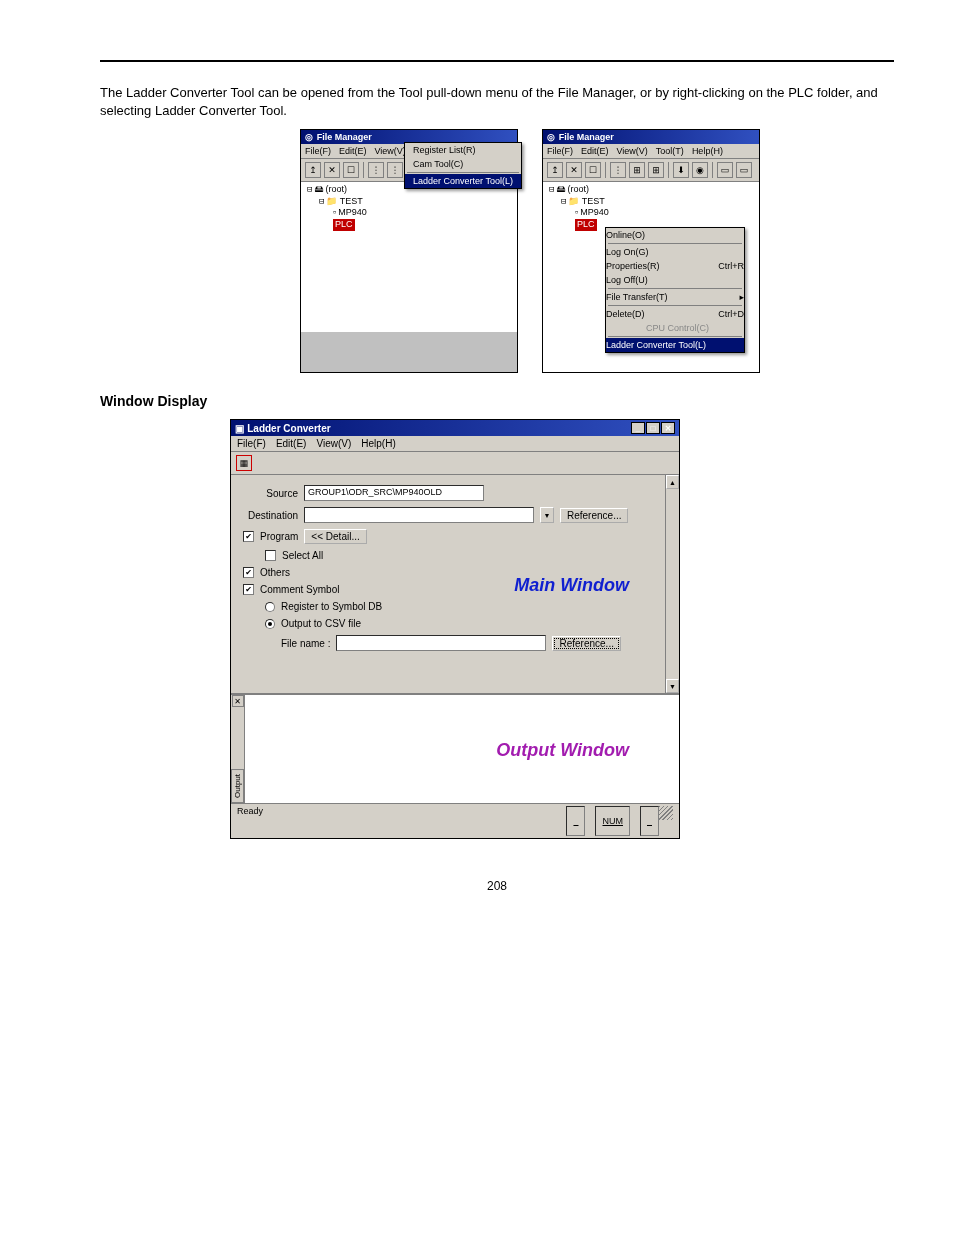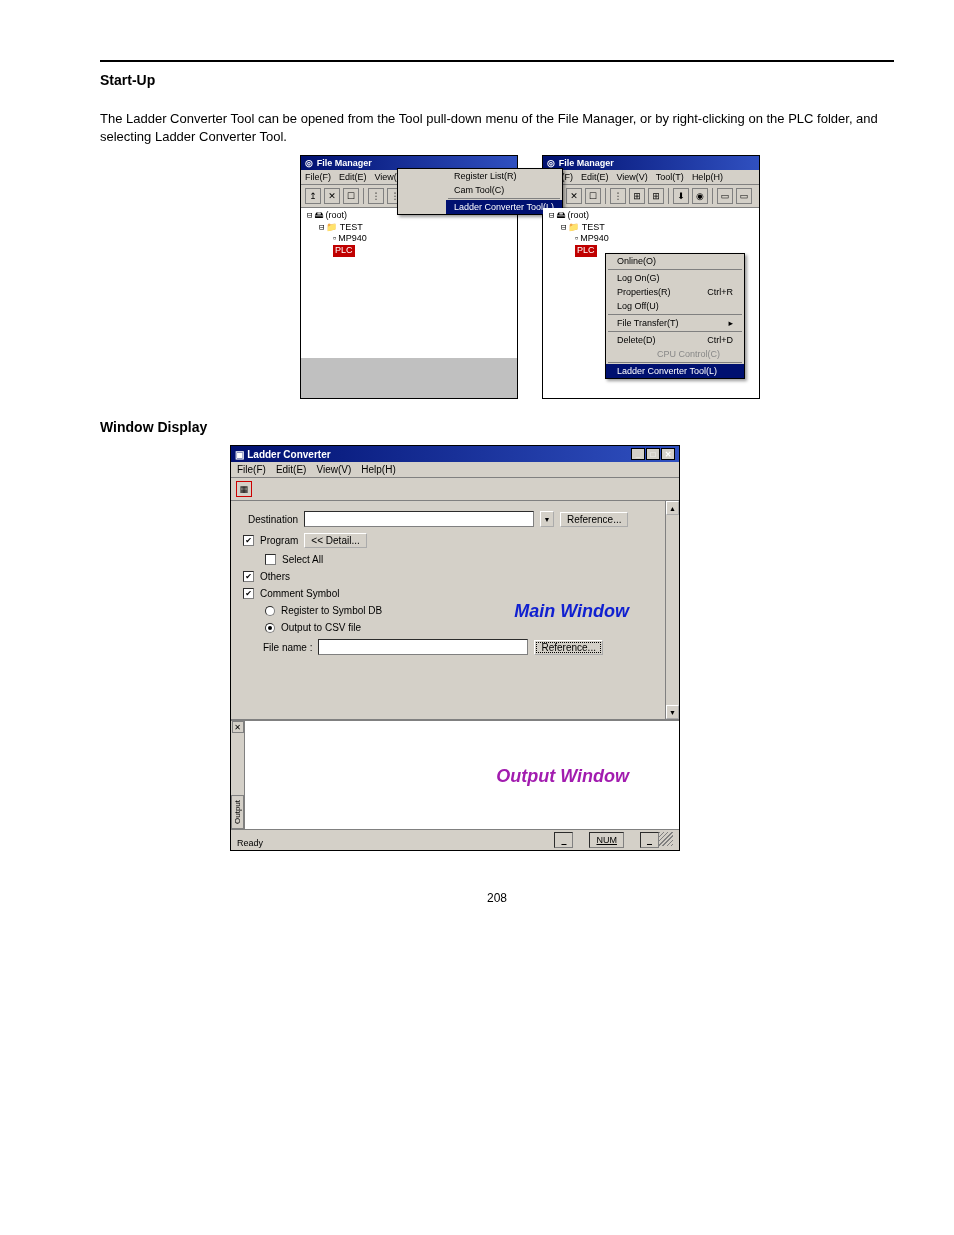--- a/index.html
+++ b/index.html
@@ -23,21 +23,21 @@
   .tree-lvl1 { margin-left: 4px; }
   .tree-lvl2 { margin-left: 16px; }
   .tree-lvl3 { margin-left: 28px; }
   .exp { font-family: monospace; }
   .sel-item2 { background: #c00000; color: #fff; padding: 0 2px; }
   .dropdown { position: absolute; background: #d4d0c8; border: 1px solid #000; font-size: 9px; box-shadow: 2px 2px 3px rgba(0,0,0,0.4); }
   .dd-item { padding: 2px 8px; white-space: nowrap; }
   .dd-item.hl { background: #001070; color: #fff; }
   .dd-sep { border-top: 1px solid #808080; margin: 1px 2px; }
   .ctx-menu { position: absolute; background: #d4d0c8; border: 1px solid #000; font-size: 9px; box-shadow: 2px 2px 3px rgba(0,0,0,0.4); width: 140px; }
-  .ctx-item { display: flex; justify-content: space-between; padding: 2px 11px; }
+  .ctx-item { display: flex; justify-content: space-between; padding: 2px 0; }
   .ctx-item.hl { background: #001070; color: #fff; }
   .ctx-item.disabled { color: #888; margin-left: 40px; }
   .lc-window { width: 450px; margin: 10px 0 0 130px; font-size: 10px; background: #c0c0c0; border: 1px solid #000; }
   .lc-title { background: linear-gradient(to right,#001070,#3050c0); color: #fff; padding: 2px 4px; display: flex; align-items: center; justify-content: space-between; font-weight: bold; }
   .wbtns { display: flex; gap: 1px; }
   .wbtn { width: 14px; height: 12px; background: #d4d0c8; border: 1px solid #000; font-size: 8px; display: flex; align-items: center; justify-content: center; }
   .lc-menubar { background: #d4d0c8; padding: 2px 6px; display: flex; gap: 10px; border-bottom: 1px solid #808080; }
   .lc-tool { background: #d4d0c8; padding: 3px 5px; border-bottom: 1px solid #808080; }
   .lc-main { background: #d4d0c8; padding: 10px 12px; position: relative; height: 218px; }
   .row { display: flex; align-items: center; margin-bottom: 6px; gap: 6px; }
@@ -48,34 +48,33 @@
   .chk { width: 11px; height: 11px; background: #fff; border: 1px inset #808080; display: inline-flex; align-items: center; justify-content: center; font-size: 8px; }
   .radio { width: 10px; height: 10px; border-radius: 50%; background: #fff; border: 1px inset #808080; display: inline-flex; align-items: center; justify-content: center; }
   .radio .dot { width: 4px; height: 4px; border-radius: 50%; background: #000; }
   .main-label { position: absolute; right: 50px; top: 100px; color: #1020d0; font-size: 18px; font-weight: bold; font-style: italic; }
   .scrollv { position: absolute; right: 0; top: 0; bottom: 0; width: 14px; background: #d4d0c8; border-left: 1px solid #808080; display: flex; flex-direction: column; justify-content: space-between; }
   .scroll-arr { height: 14px; background: #d4d0c8; border: 1px outset #fff; font-size: 7px; display: flex; align-items: center; justify-content: center; }
   .lc-output { background: #fff; border-top: 2px solid #808080; height: 110px; position: relative; display: flex; }
   .out-close { width: 12px; height: 12px; background: #d4d0c8; border: 1px solid #808080; font-size: 8px; display: flex; align-items: center; justify-content: center; }
   .out-tab { writing-mode: vertical-rl; transform: rotate(180deg); background: #d4d0c8; padding: 4px 1px; font-size: 8px; border: 1px solid #808080; align-self: flex-end; margin-left: 2px; }
   .out-label { position: absolute; right: 50px; top: 45px; color: #a21caf; font-size: 18px; font-weight: bold; font-style: italic; }
-  .lc-status { background: #d4d0c8; border-top: 1px solid #808080; padding: 2px 6px; display: flex; justify-content: space-between; align-items: flex-end; font-size: 9px; }
-  .status-cell { border: 1px inset #808080; padding: 0 6px; margin-left: 16px; height: 16px; display: flex; align-items: center; text-decoration: underline; }
+  .lc-status { background: #d4d0c8; border-top: 1px solid #808080; padding: 2px 6px; display: flex; justify-content: space-between; align-items: flex-start; font-size: 9px; }
+  .status-cell { border: 1px inset #808080; padding: 0 6px; margin-left: 10px; height: 30px; display: flex; align-items: center; text-decoration: underline; }
   .status-cells { display: flex; }
   .resize-grip { width: 14px; height: 14px; background: repeating-linear-gradient(135deg,#808080 0 1px,transparent 1px 3px); }
   .page-num { text-align: center; margin-top: 40px; font-size: 12px; }
   .dd-arrow { width: 14px; height: 16px; background: #d4d0c8; border: 1px outset #fff; display: flex; align-items: center; justify-content: center; font-size: 7px; }
 </style>
 </head>
 <body>
 
 <div class="page">
   <div class="hr-top"></div>
 
-  <div class="section-title">Start-Up</div>
   <div class="body-text">The Ladder Converter Tool can be opened from the Tool pull-down menu of the File Manager, or by right-clicking on the PLC folder, and selecting Ladder Converter Tool.</div>
 
   <div class="images-row">
 
     <div class="fm-window">
       <div class="fm-title">
         <span>◎</span>
         <span>File Manager</span>
       </div>
       <div class="fm-menu">
@@ -98,21 +97,21 @@
       <div class="fm-body">
         <div class="tree">
           <div class="tree-item tree-lvl1"><span class="exp">⊟</span> 🖴 <span>(root)</span></div>
           <div class="tree-item tree-lvl2"><span class="exp">⊟</span> 📁 <span>TEST</span></div>
           <div class="tree-item tree-lvl3"><span class="exp"> </span> ▫ <span>MP940</span></div>
           <div class="tree-item tree-lvl3">
               <span class="exp"> </span> 
               <span class="sel-item2">PLC</span>
             </div>
         </div>
-        <div class="dropdown" style="left:96px; top:-40px;padding-left:48px;">
+        <div class="dropdown" style="left:103px; top:-40px;">
           <div class="dd-item">Register List(R)</div>
           <div class="dd-item">Cam Tool(C)</div>
           <div class="dd-sep"></div>
           <div class="dd-item hl">Ladder Converter Tool(L)</div>
         </div>
       </div>
     </div>
 
     <div class="fm-window">
       <div class="fm-title">
@@ -204,20 +203,24 @@
       <span>File(F)</span>
       <span>Edit(E)</span>
       <span>View(V)</span>
       <span>Help(H)</span>
     </div>
     <div class="lc-tool">
       <div class="tb-btn" style="border-color:#c00;">▦</div>
     </div>
     <div class="lc-main">
       <div class="row">
+        <div class="lbl">Source</div>
+        <div class="txtbox" style="max-width:180px;">GROUP1\ODR_SRC\MP940OLD</div>
+      </div>
+      <div class="row">
         <div class="lbl">Destination</div>
         <div class="txtbox" style="max-width:230px;"></div>
         <div class="dd-arrow">▼</div>
         <button class="btn">Reference...</button>
       </div>
       <div class="row">
         <span class="chk">✔</span>
         <span>Program</span>
         <button class="btn">&lt;&lt; Detail...</button>
       </div>
@@ -236,21 +239,21 @@
       <div class="row" style="margin-left:22px;">
         <span class="radio"></span>
         <span>Register to Symbol DB</span>
       </div>
       <div class="row" style="margin-left:22px;">
         <span class="radio">
             <span class="dot"></span>
           </span>
         <span>Output to CSV file</span>
       </div>
-      <div class="row" style="margin-left:20px;">
+      <div class="row" style="margin-left:38px;">
         <span>File name :</span>
         <div class="txtbox" style="max-width:210px;"></div>
         <button class="btn dotted">Reference...</button>
       </div>
       <div class="main-label">Main Window</div>
       <div class="scrollv">
         <div class="scroll-arr">▲</div>
         <div class="scroll-arr">▼</div>
       </div>
     </div>

